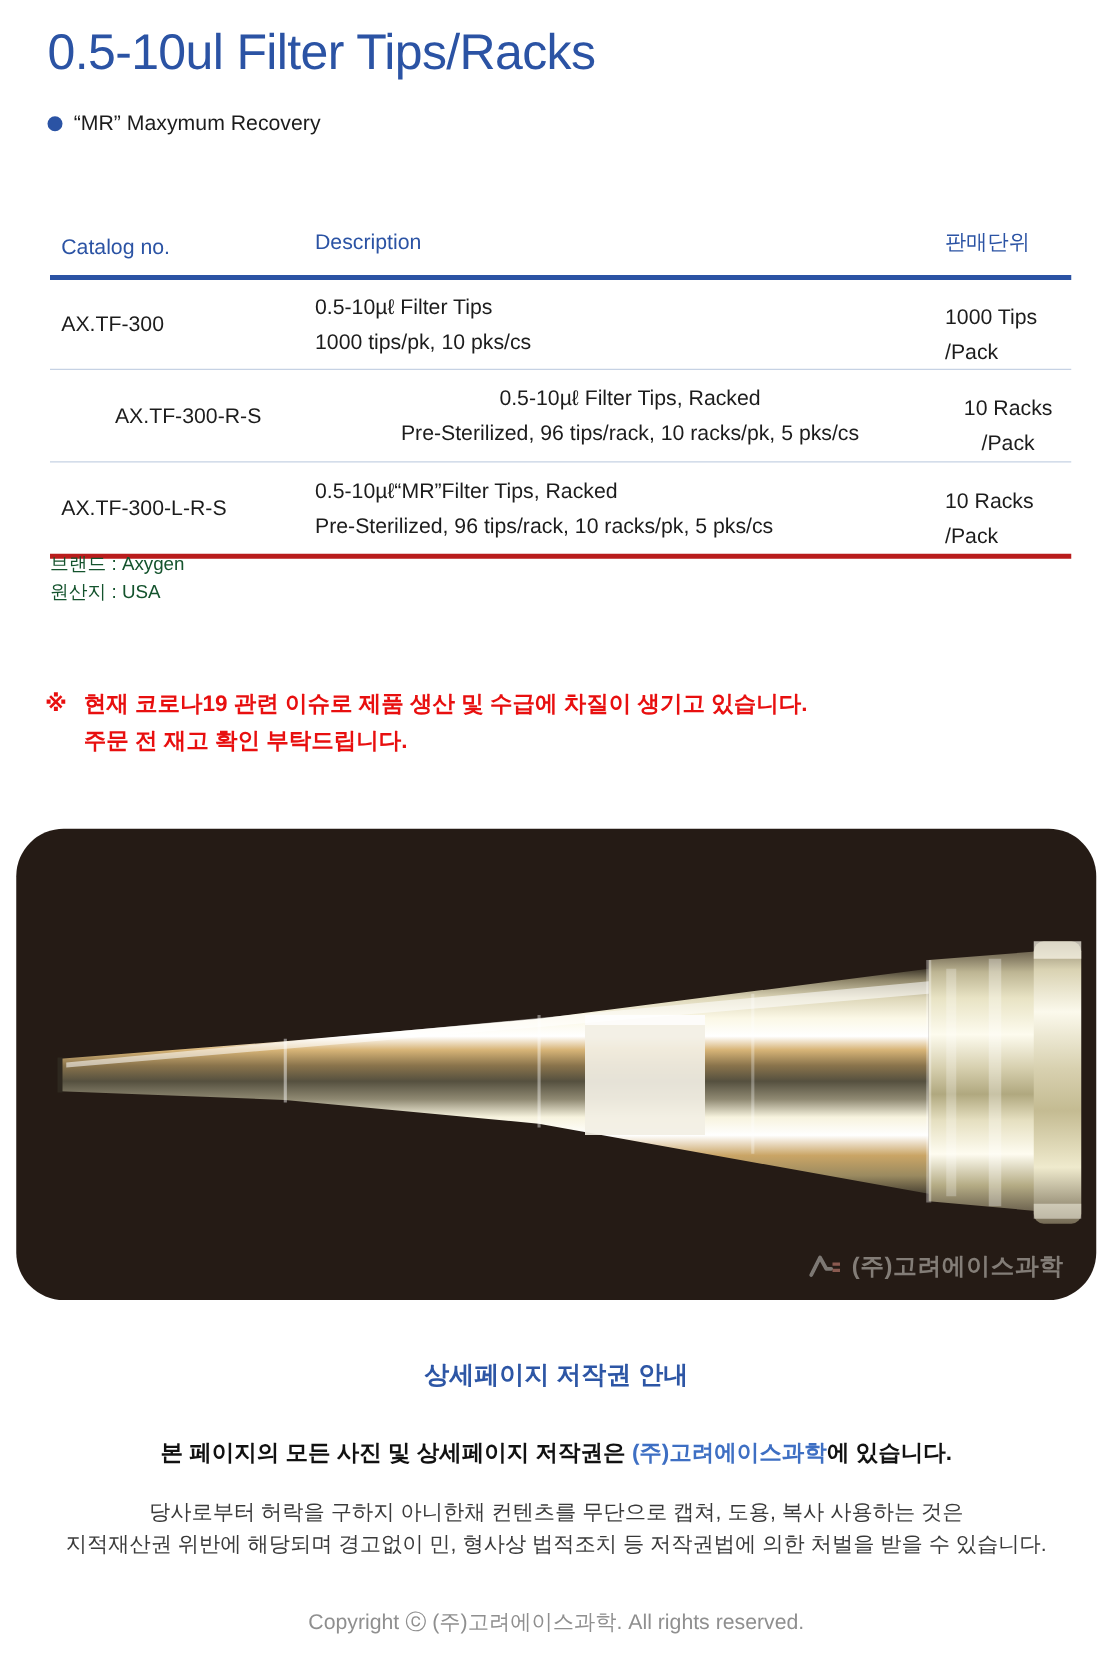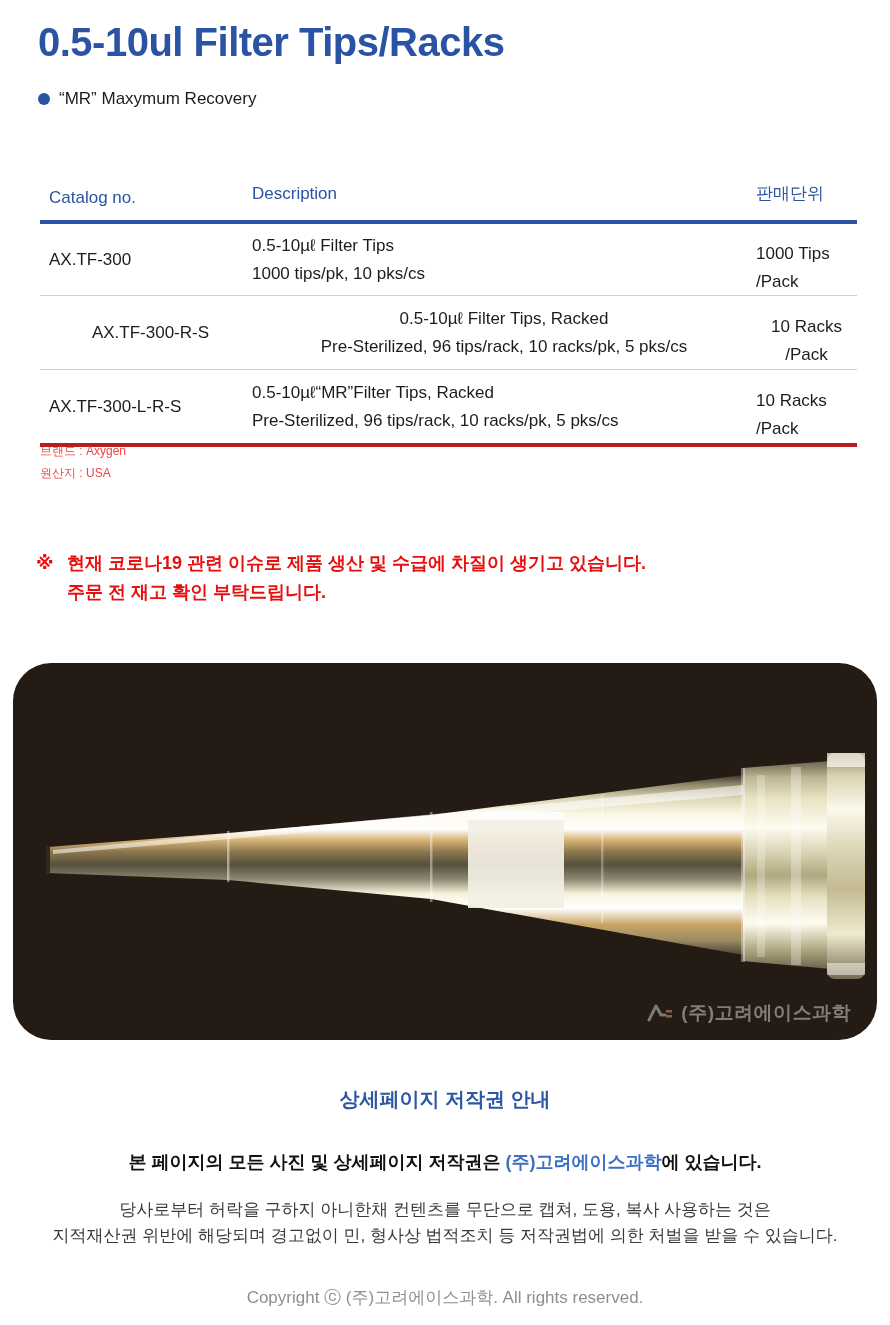--- a/index.html
+++ b/index.html
@@ -3,21 +3,21 @@
 <meta charset="utf-8">
 <style>
   html,body{margin:0;padding:0;background:#fff;}
   #page{
     position:relative;width:890px;height:1325px;background:#ffffff;
     font-family:"Liberation Sans","DejaVu Sans",sans-serif;color:#1c1c1c;overflow:hidden;
   }
   
   .title{
     position:absolute;left:38px;top:20px;margin:0;
-    font-size:40px;font-weight:700;color:#2b53a4;letter-spacing:-0.5px;
+    font-size:40px;font-weight:400;color:#2b53a4;letter-spacing:-0.5px;
   }
   .feature{
     position:absolute;left:38px;top:89px;display:flex;align-items:center;gap:9px;
     font-size:17px;color:#1c1c1c;
   }
   .dot{width:12px;height:12px;border-radius:50%;background:#2b53a4;display:inline-block;}
   
   .table{position:absolute;left:40px;top:164px;width:817px;}
   .thead{
     display:flex;align-items:flex-end;height:44px;padding-bottom:12px;
@@ -25,21 +25,21 @@
     color:#2b53a4;font-weight:normal;font-size:17px;
   }
   .trow{display:flex;align-items:center;}
   .trow.r1{height:71px;border-bottom:1px solid #c6d2e4;}
   .trow.r2{height:73px;border-bottom:1px solid #c6d2e4;text-align:center;}
   .trow.r3{height:73px;border-bottom:4px solid #b91c1c;}
   .c1{width:212px;padding-left:9px;box-sizing:border-box;font-size:17px;}
   .c2{flex:1;font-size:17px;line-height:28px;}
   .c3{width:101px;font-size:17px;line-height:28px;margin-top:16px;}
   
-  .brandblock{position:absolute;left:40px;top:441px;font-size:12px;line-height:21.5px;color:#ef4444;}
+  .brandblock{position:absolute;left:40px;top:441px;font-size:15px;line-height:21.5px;color:#14532d;}
   
   .notice{
     position:absolute;left:36px;top:549px;
     color:#e80f0f;font-weight:bold;font-size:18px;line-height:29px;
   }
   .notice .nline{display:flex;}
   .notice .mark{width:31px;flex:0 0 31px;}
   .notice .indent{padding-left:31px;}
   
   .imgbox{

